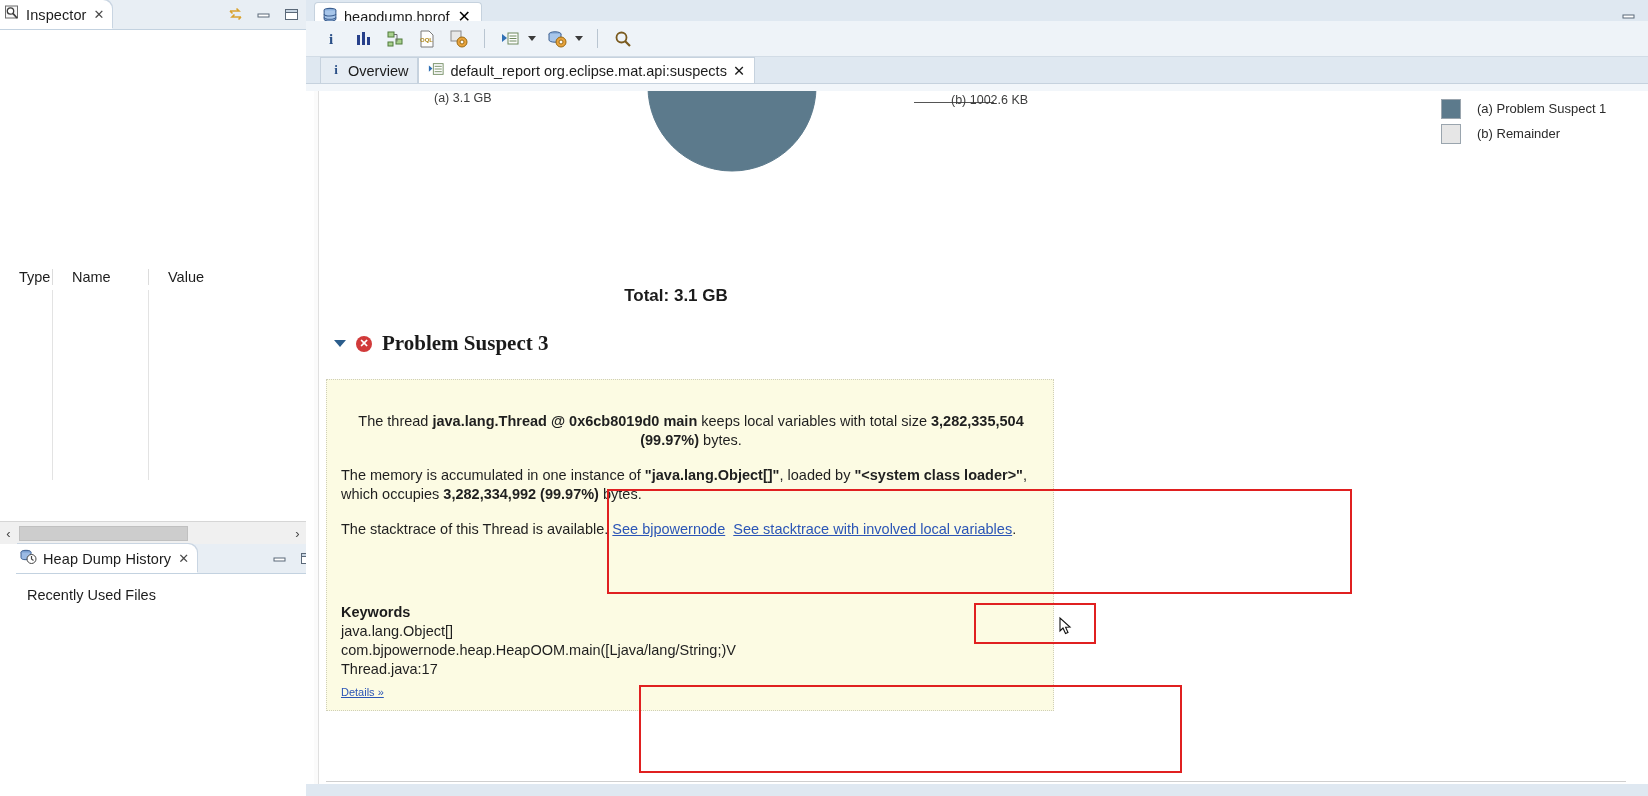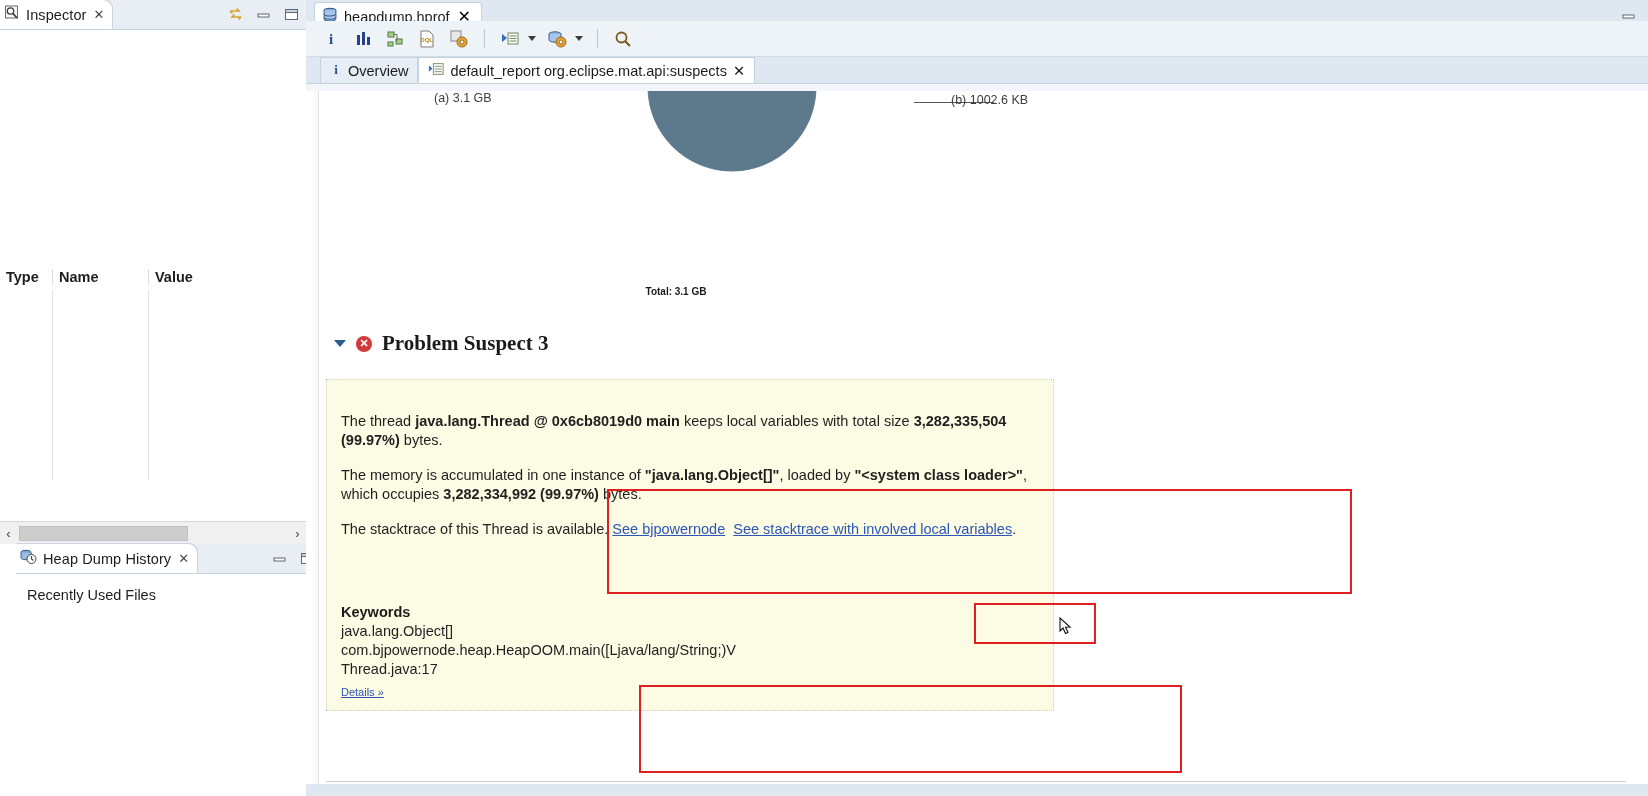--- a/index.html
+++ b/index.html
@@ -82,21 +82,21 @@
     border-right: 1px solid #b9b9b9;
   }
   .folder-more sub { font-size: 10px; }
   .folder-pin { display: flex; align-items: center; padding: 0 9px; }
 
   .col-head {
     display: flex; height: 26px; align-items: center;
     font-size: 14.5px; color: #1d1d1d;
     background: #fff;
   }
-  .col-head .ch { padding-left: 6px; box-sizing: border-box; font-weight: bold; }
+  .col-head .ch { padding-left: 19px; box-sizing: border-box; }
   .col-head .ch.c1 { width: 52px; }
   .col-head .ch.c2 { width: 96px; border-left: 1px solid #dcdcdc; }
   .col-head .ch.c3 { width: 150px; border-left: 1px solid #dcdcdc; }
   .grid-body {
     height: 190px; background: #fff; position: relative;
   }
   .grid-body .vline { position: absolute; top: 0; bottom: 0; width: 1px; background: #e3e3e3; }
 
   
   .hscroll {
@@ -204,21 +204,21 @@
     position: absolute; left: 608px; top: 11px; width: 80px; height: 1px;
     background: #555;
   }
   .lbl-b {
     position: absolute; left: 645px; top: 2px;
     font-size: 12.5px; color: #3d3d3d;
   }
   .pie-total {
     position: absolute; left: 0; top: 195px; width: 740px;
     text-align: center;
-    font-size: 10px; font-weight: bold; color: #1b1b1b;
+    font-size: 17px; font-weight: bold; color: #1b1b1b;
   }
   .legend { position: absolute; left: 1135px; top: 5px; }
   .legend-row { display: flex; align-items: center; height: 25px; }
   .legend-sw {
     width: 18px; height: 18px; border: 1px solid #9aa5ae; margin-right: 16px;
   }
   .legend-lbl { font-size: 13px; color: #2b2b2b; }
 
   
   .suspect-head {
@@ -246,21 +246,21 @@
     width: 728px; height: 332px;
     background: #fcfbe3;
     border: 1px dotted #cfcfb8;
     box-sizing: border-box;
   }
   .yb-text {
     position: absolute; left: 14px; width: 700px;
     font-size: 14.5px; color: #1f1f1f; line-height: 1.33;
   }
   .yb-text b { font-weight: bold; }
-  .p1 { top: 32px; }
+  .p1 { top: 32px; text-align: center; }
   .p2 { top: 86px; }
   .p3 { top: 140px; }
   .yb-link {
     color: #2b55b6; text-decoration: underline; cursor: pointer;
   }
   .kw-block { position: absolute; left: 14px; top: 224px; width: 640px; }
   .kw-title { font-size: 14.5px; font-weight: bold; color: #1b1b1b; margin-bottom: 2px; }
   .kw-line { font-size: 14.5px; color: #1f1f1f; line-height: 1.30; }
   .details-link {
     position: absolute; left: 14px; top: 306px;
@@ -506,20 +506,30 @@
             <svg class="pie" viewBox="0 0 340 250">
               <circle cx="170" cy="80" r="84" fill="#5c7a8c" stroke="#5c7a8c"></circle>
               <path d="M170 80 L170 -4 A84 84 0 0 0 168.6 -4 Z" fill="#e8e8e8" stroke="#bdbdbd"></path>
             </svg>
           </div>
           <div class="lbl-a">(a) 3.1 GB</div>
           <div class="leader-b"></div>
           <div class="lbl-b">(b) 1002.6 KB</div>
           <div class="pie-total">Total: 3.1 GB</div>
 
+          <div class="legend">
+            <div class="legend-row">
+              <span class="legend-sw" style="background:#5c7a8c"></span>
+              <span class="legend-lbl">(a) Problem Suspect 1</span>
+            </div>
+            <div class="legend-row">
+              <span class="legend-sw" style="background:#e6e6e6"></span>
+              <span class="legend-lbl">(b) Remainder</span>
+            </div>
+          </div>
         </div>
 
         <div class="suspect-head">
           <span class="tri"></span>
           <span class="err-ico">✕</span>
           <span class="suspect-title">Problem Suspect 3</span>
         </div>
 
         <div class="yellow-box">
           <div class="yb-text p1">

